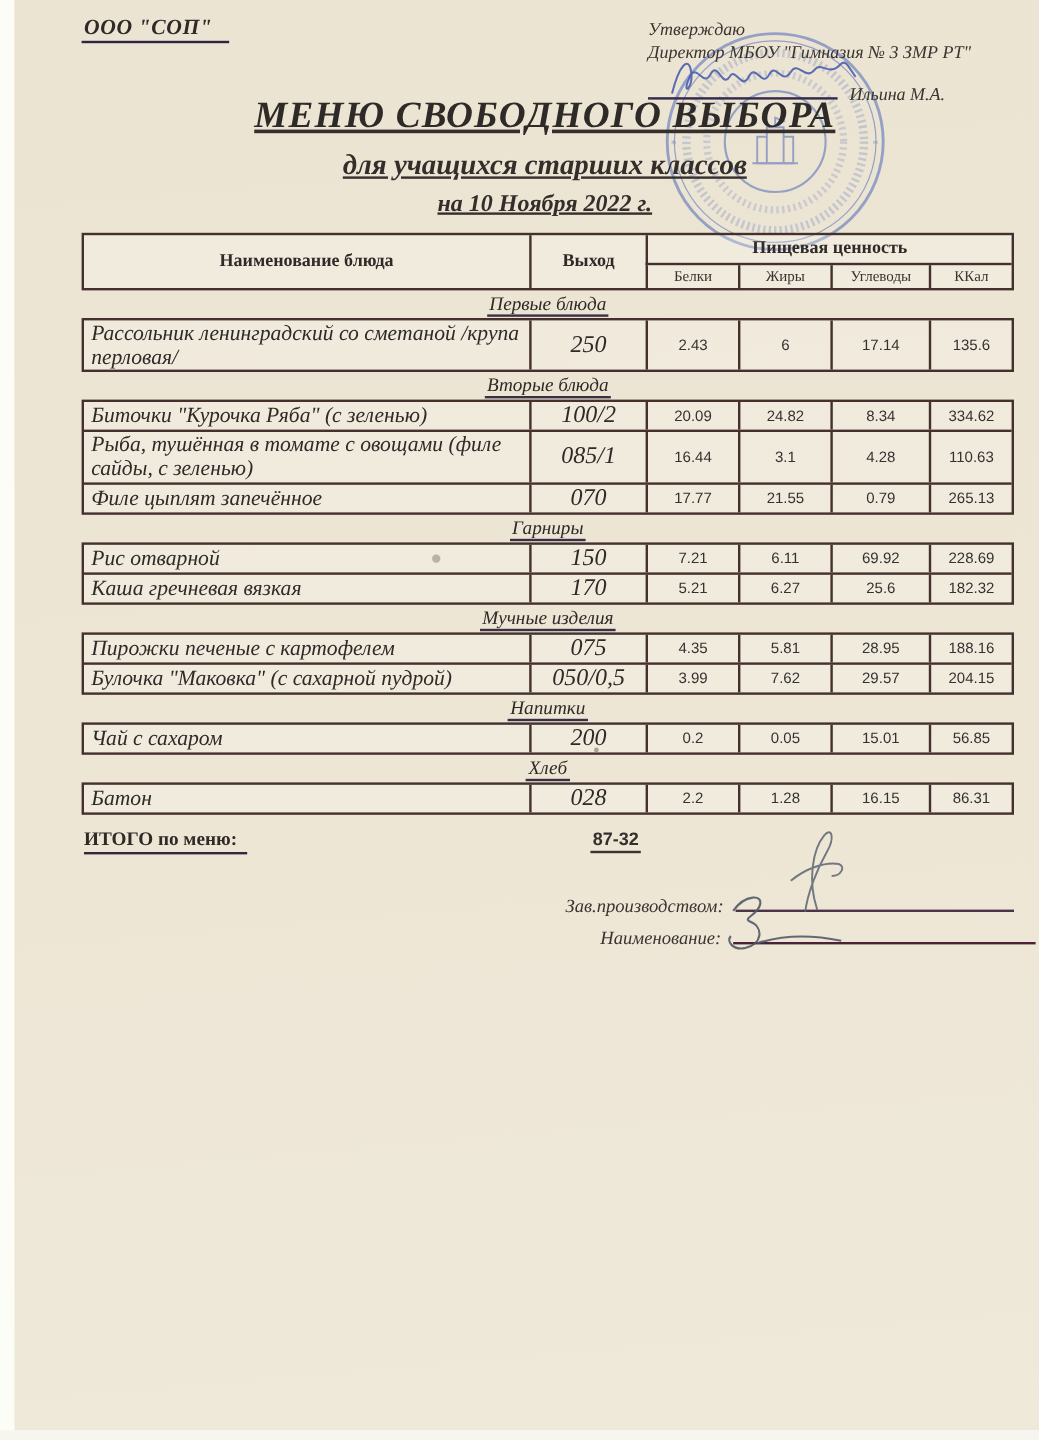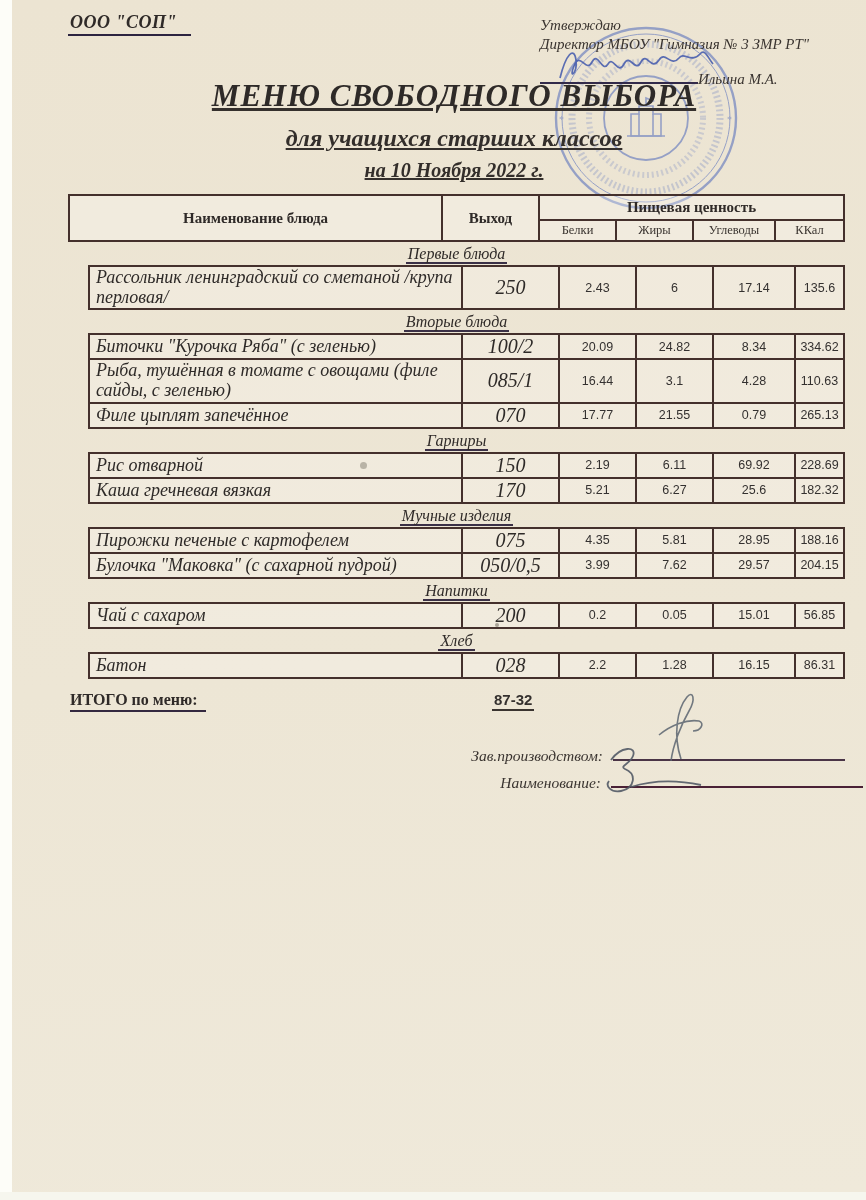--- a/index.html
+++ b/index.html
@@ -18,21 +18,21 @@
   
   .org{
     position:absolute;left:56px;top:12px;
     font-size:18px;font-weight:bold;font-style:italic;
     border-bottom:2.5px solid #2c2440;padding:0 14px 1px 2px;
     letter-spacing:.5px;color:#2f2a28;
   }
   .approve{position:absolute;left:528px;top:16px;font-style:italic;font-size:15px;color:#3a3430;line-height:1.25;}
   .approve .sig-row{margin-top:16px;white-space:nowrap;position:relative;}
   .approve .sig-line{display:inline-block;width:158px;border-bottom:2px solid #322a4a;vertical-align:baseline;}
-  .approve .sig-name{margin-left:0;}
+  .approve .sig-name{margin-left:10px;}
   .dir-sig{position:absolute;left:10px;top:-36px;pointer-events:none;}
 
   .title-wrap{position:absolute;left:0;top:78px;width:100%;text-align:center;padding-left:30px;box-sizing:border-box;text-decoration:underline;}
   .title-main{font-size:31px;font-weight:bold;font-style:italic;letter-spacing:1px;color:#2e2a28;}
   .title-sub{font-size:24px;font-weight:bold;font-style:italic;margin-top:11px;color:#332e2b;}
   .title-date{font-size:20px;font-weight:bold;font-style:italic;margin-top:7px;color:#332e2b;}
 
   .stamp{position:absolute;left:531px;top:20px;opacity:.6;pointer-events:none;}
 
   
@@ -45,21 +45,21 @@
   .hcell.nutr{grid-column:3/7;border-bottom:2px solid #44302c;}
   .hsub{display:flex;align-items:center;justify-content:center;font-size:12.5px;font-weight:normal;color:#3a3430;}
   .vline{border-left:2px solid #44302c;}
 
   .section-title{
     text-align:center;font-size:16px;font-weight:normal;font-style:italic;
     margin:2px 0 1px 0;height:20px;line-height:20px;color:#2f2a28;
   }
   .section-title span{border-bottom:2px solid #3a3046;padding:0 2px 0 2px;}
 
-  .rows-block{border:2.5px solid #44302c;background:rgba(255,255,255,.22);margin-left:20px;}
+  .rows-block{border:2.5px solid #44302c;background:rgba(255,255,255,.22);}
   .trow{min-height:21px;}
   .trow + .trow{border-top:2px solid #44302c;}
   .cell{display:flex;align-items:center;justify-content:center;}
   .cell.name{justify-content:flex-start;padding:0 4px 1px 6px;font-style:italic;font-size:18px;line-height:1.12;color:#2e2a28;}
   .cell.yield{font-style:italic;font-size:20px;color:#2e2a28;}
   .cell.num{font-family:"Liberation Sans",sans-serif;font-size:12.5px;color:#343130;}
 
   
   .total-row{position:relative;margin-top:12px;height:22px;}
   .total-label{
@@ -171,21 +171,21 @@
             <div class="cell num vline">21.55</div>
             <div class="cell num vline">0.79</div>
             <div class="cell num vline">265.13</div>
           </div>
         </div>
         <div class="section-title"><span>Гарниры</span></div>
         <div class="rows-block">
           <div class="trow grid">
             <div class="cell name">Рис отварной</div>
             <div class="cell yield vline">150</div>
-            <div class="cell num vline">2.19</div>
+            <div class="cell num vline">7.21</div>
             <div class="cell num vline">6.11</div>
             <div class="cell num vline">69.92</div>
             <div class="cell num vline">228.69</div>
           </div>
           <div class="trow grid">
             <div class="cell name">Каша гречневая вязкая</div>
             <div class="cell yield vline">170</div>
             <div class="cell num vline">5.21</div>
             <div class="cell num vline">6.27</div>
             <div class="cell num vline">25.6</div>

